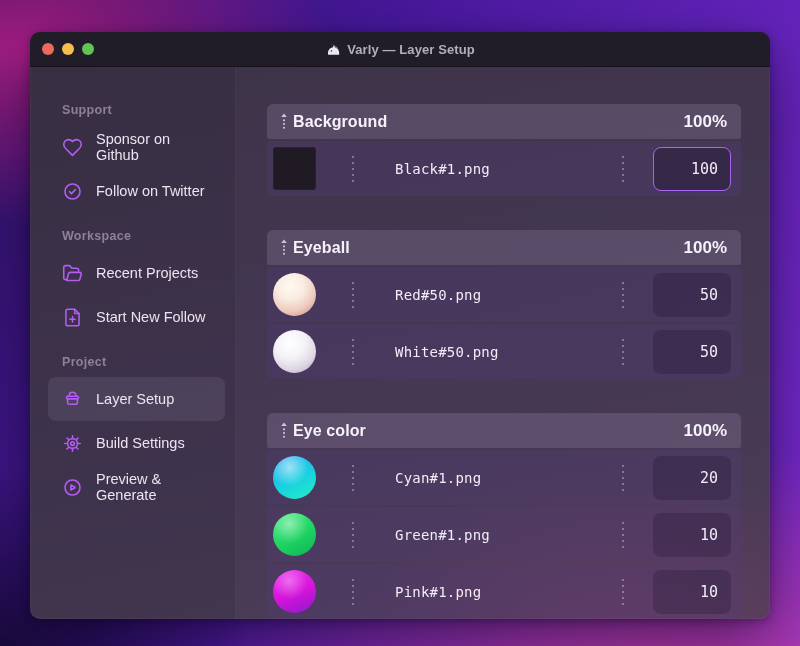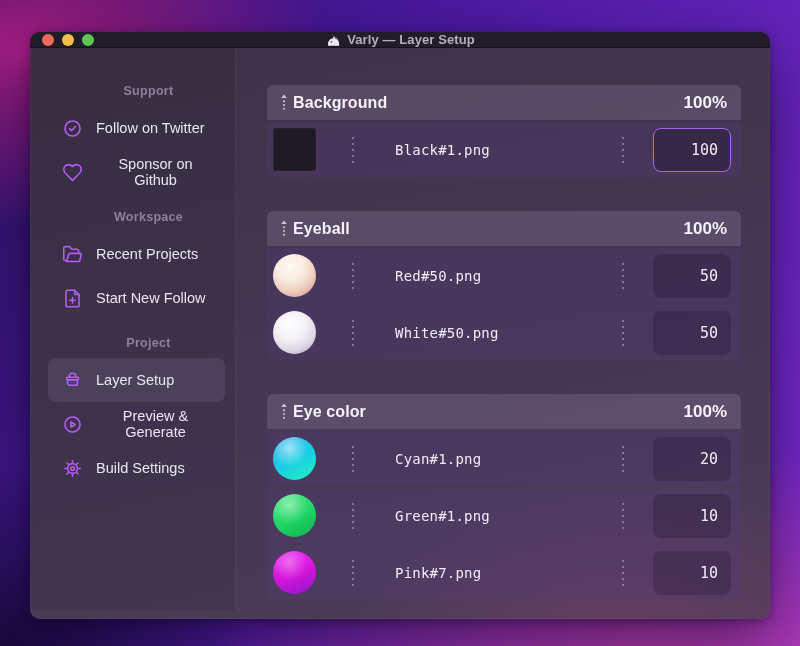--- a/index.html
+++ b/index.html
@@ -14,35 +14,35 @@
   }
   .window {
     position:absolute; left:30px; top:32px; width:740px; height:587px;
     border-radius:10px; overflow:hidden;
     box-shadow: 0 24px 64px rgba(10,0,25,0.55), 0 2px 10px rgba(10,0,25,0.35), inset 0 0 0 1px rgba(255,255,255,0.04);
     background:
       radial-gradient(460px 280px at 80% 104%, rgba(236,72,153,0.16), rgba(236,72,153,0) 62%),
       linear-gradient(168deg, #3d3347 0%, #433752 52%, #483a55 78%, #4d3c57 100%);
   }
   .titlebar {
-    height:16px; background:#211d28; border-bottom:1px solid rgba(0,0,0,0.35);
+    height:35px; background:#211d28; border-bottom:1px solid rgba(0,0,0,0.35);
     display:flex; align-items:center; justify-content:center; position:relative;
   }
   .traffic { position:absolute; left:12px; top:50%; transform:translateY(-50%); display:flex; gap:8px; }
   .tl-dot { width:12px; height:12px; border-radius:50%; }
   .title { font-size:13px; font-weight:700; color:#b4adbc; display:flex; align-items:center; gap:6px; letter-spacing:.1px; }
   .win-body { display:flex; height:562px; }
 
   
   .sidebar {
     width:206px; flex:0 0 206px; padding:36px 0 0 32px;
     background: rgba(14,7,24,0.10);
     border-right:1px solid rgba(255,255,255,0.055);
   }
-  .nav-section { margin-bottom:16px;text-align:center; }
+  .nav-section { margin-bottom:16px; }
   .nav-section-label { font-size:12.5px; font-weight:700; color:#8d8098; letter-spacing:.3px; margin-bottom:8px; }
   .nav-item {
     display:flex; align-items:center; gap:13px; height:44px;
     margin-left:-14px; margin-right:10px; padding:0 10px 0 14px; border-radius:8px;
     color:#ebe5f1; font-size:14.5px; cursor:default;
   }
   .nav-item.active { background:rgba(219,204,238,0.10); }
   .nav-icon { width:21px; height:21px; flex:0 0 21px; display:block; }
   .nav-icon * { stroke:#b45cf3; stroke-width:1.8; fill:none; stroke-linecap:round; stroke-linejoin:round; }
 
@@ -105,30 +105,30 @@
   </div>
 
   <div class="win-body">
 
     <div class="sidebar">
 
       <div class="nav-section">
         <div class="nav-section-label">Support</div>
         <div class="nav-item">
           <svg class="nav-icon" viewBox="0 0 24 24">
+            <path d="M19 14c1.49-1.46 3-3.21 3-5.5A5.5 5.5 0 0 0 16.5 3c-1.76 0-3 .5-4.5 2-1.5-1.5-2.74-2-4.5-2A5.5 5.5 0 0 0 2 8.5c0 2.3 1.51 4.04 3 5.5l7 7Z"></path>
+          </svg>
+          <span>Sponsor on Github</span>
+        </div>
+        <div class="nav-item">
+          <svg class="nav-icon" viewBox="0 0 24 24">
             <circle cx="12" cy="12" r="8.6"></circle>
             <path d="M8.6 12.2 L10.9 14.4 L15.4 9.7"></path>
           </svg>
           <span>Follow on Twitter</span>
-        </div>
-        <div class="nav-item">
-          <svg class="nav-icon" viewBox="0 0 24 24">
-            <path d="M19 14c1.49-1.46 3-3.21 3-5.5A5.5 5.5 0 0 0 16.5 3c-1.76 0-3 .5-4.5 2-1.5-1.5-2.74-2-4.5-2A5.5 5.5 0 0 0 2 8.5c0 2.3 1.51 4.04 3 5.5l7 7Z"></path>
-          </svg>
-          <span>Sponsor on Github</span>
         </div>
       </div>
 
       <div class="nav-section">
         <div class="nav-section-label">Workspace</div>
         <div class="nav-item">
           <svg class="nav-icon" viewBox="0 0 24 24">
             <path d="M5.5 19 H4 a2 2 0 0 1-2-2 V5 a2 2 0 0 1 2-2 h3.9 a2 2 0 0 1 1.69.9 l.81 1.2 a2 2 0 0 0 1.67.9 H17 a2 2 0 0 1 2 2 v1"></path>
             <path d="M5.5 19 l2-7.1 a1.6 1.6 0 0 1 1.54-1.16 H20.4 a1.6 1.6 0 0 1 1.54 2.03 L20.3 18.8 a1.6 1.6 0 0 1-1.54 1.2 H5.5 Z"></path>
           </svg>
@@ -149,32 +149,32 @@
         <div class="nav-item active">
           <svg class="nav-icon" viewBox="0 0 24 24">
             <path d="M8.2 8.3 V7.6 a3.8 3.8 0 0 1 7.6 0 v.7"></path>
             <rect x="5.2" y="8.3" width="13.6" height="3" rx="1.2"></rect>
             <path d="M6.4 11.3 v4.2 a2 2 0 0 0 2 2 h7.2 a2 2 0 0 0 2-2 v-4.2"></path>
           </svg>
           <span>Layer Setup</span>
         </div>
         <div class="nav-item">
           <svg class="nav-icon" viewBox="0 0 24 24">
-            <circle cx="12" cy="12" r="8.6"></circle>
-            <path d="M10.2 9.2 L15 12 L10.2 14.8 Z"></path>
-          </svg>
-          <span>Preview &amp; Generate</span>
-        </div>
-        <div class="nav-item">
-          <svg class="nav-icon" viewBox="0 0 24 24">
             <circle cx="12" cy="12" r="5.6"></circle>
             <circle cx="12" cy="12" r="2.1"></circle>
             <path d="M12 3.2 v2 M12 18.8 v2 M3.2 12 h2 M18.8 12 h2 M5.8 5.8 l1.4 1.4 M16.8 16.8 l1.4 1.4 M18.2 5.8 l-1.4 1.4 M7.2 16.8 l-1.4 1.4"></path>
           </svg>
           <span>Build Settings</span>
+        </div>
+        <div class="nav-item">
+          <svg class="nav-icon" viewBox="0 0 24 24">
+            <circle cx="12" cy="12" r="8.6"></circle>
+            <path d="M10.2 9.2 L15 12 L10.2 14.8 Z"></path>
+          </svg>
+          <span>Preview &amp; Generate</span>
         </div>
       </div>
 
     </div>
 
     <div class="main">
 
       <div class="group">
         <div class="group-header">
           <svg class="drag-handle" viewBox="0 0 12 24">
@@ -243,21 +243,21 @@
         <div class="layer-row">
           <div class="thumb thumb-sphere thumb-green"></div>
           <div class="vsep"></div>
           <div class="layer-file">Green#1.png</div>
           <div class="vsep before-input"></div>
           <input class="pct-input" type="text" value="10" style="">
         </div>
         <div class="layer-row">
           <div class="thumb thumb-sphere thumb-pink"></div>
           <div class="vsep"></div>
-          <div class="layer-file">Pink#7.png</div>
+          <div class="layer-file">Pink#1.png</div>
           <div class="vsep before-input"></div>
           <input class="pct-input" type="text" value="10" style="">
         </div>
       </div>
 
     </div>
   </div>
 </div>
 
 </body></html>

